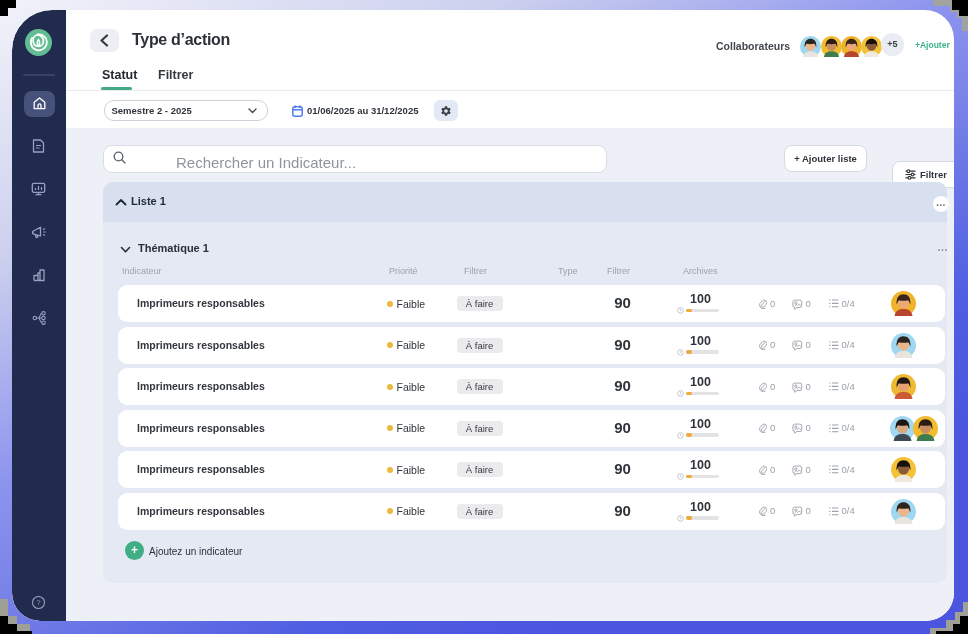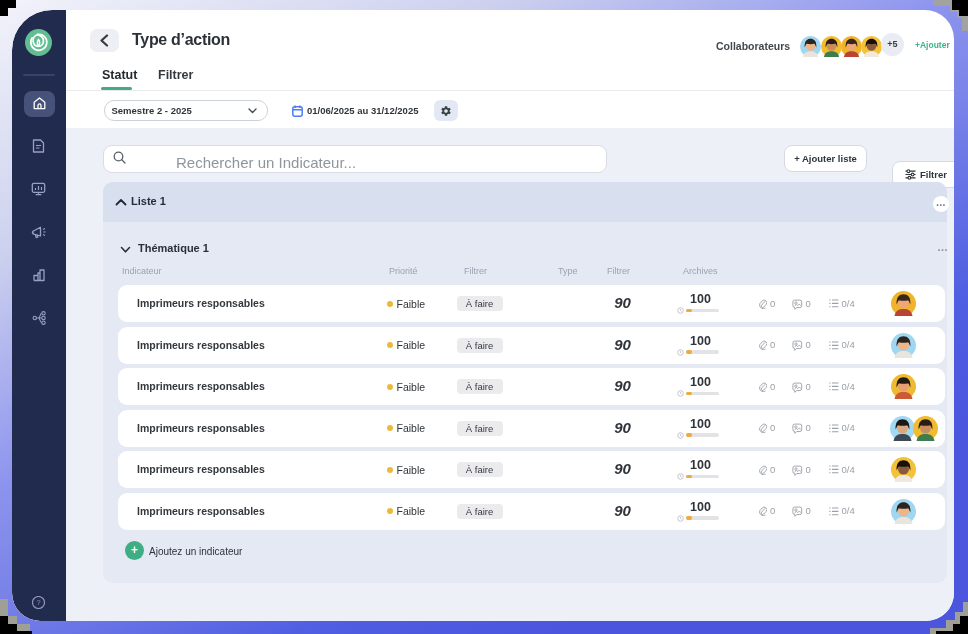--- a/index.html
+++ b/index.html
@@ -40,21 +40,21 @@
   .liste1 { left:28px; top:13px; font-size:11px; font-weight:bold; color:#1f2a3d; }
   .thema { left:35px; top:59.5px; font-size:11px; font-weight:bold; color:#2a2f3a; }
   .colhead { position:absolute; font-size:9px; color:#9aa3b2; top:84px; }
   .dots { position:absolute; color:#6a7183; font-size:11px; font-weight:bold; letter-spacing:0.5px; }
   .row { position:absolute; left:14.5px; width:827px; height:37px; background:#fff; border-radius:9px; }
   .rname { position:absolute; left:19.5px; top:12px; font-size:10.5px; font-weight:bold; color:#33383e; }
   .rdot { position:absolute; left:269.5px; top:15.5px; width:6px; height:6px; border-radius:50%; background:#ecba3a; }
   .rfaible { position:absolute; left:279px; top:12.5px; font-size:10.5px; color:#2f353b; font-weight:500; }
   .rpill { position:absolute; left:339px; top:11px; width:46px; height:15px; background:#ebebee; border-radius:4px;
      font-size:9.5px; color:#34393f; text-align:center; line-height:15px; font-weight:500; }
-  .rval { position:absolute; left:490px; top:9px; width:30px; text-align:center; font-size:15px; font-weight:bold; color:#2e343a;font-style:italic; }
+  .rval { position:absolute; left:490px; top:9px; width:30px; text-align:center; font-size:15px; font-weight:bold; color:#2e343a; }
   .robj { position:absolute; left:566.5px; top:7px; width:33px; text-align:center; font-size:12.5px; font-weight:bold; color:#2e343a; }
   .rbar { position:absolute; left:568px; top:23.5px; width:33px; height:3.5px; background:#e3e3e6; border-radius:2px; }
   .rbar em { display:block; width:6px; height:3.5px; background:#f0a93c; border-radius:2px; }
   .rmeta { position:absolute; top:12.5px; font-size:9.5px; color:#9aa0a8; }
   .addind-txt { left:46px; top:363.5px; font-size:10px; color:#2d333b; font-weight:500; }
   .green-plus { left:22px; top:359px; width:19px; height:19px; border-radius:50%; background:#3fae85; color:#fff;
     font-size:12px; text-align:center; line-height:18px; font-weight:bold; }
 </style>
 </head>
 <body>

